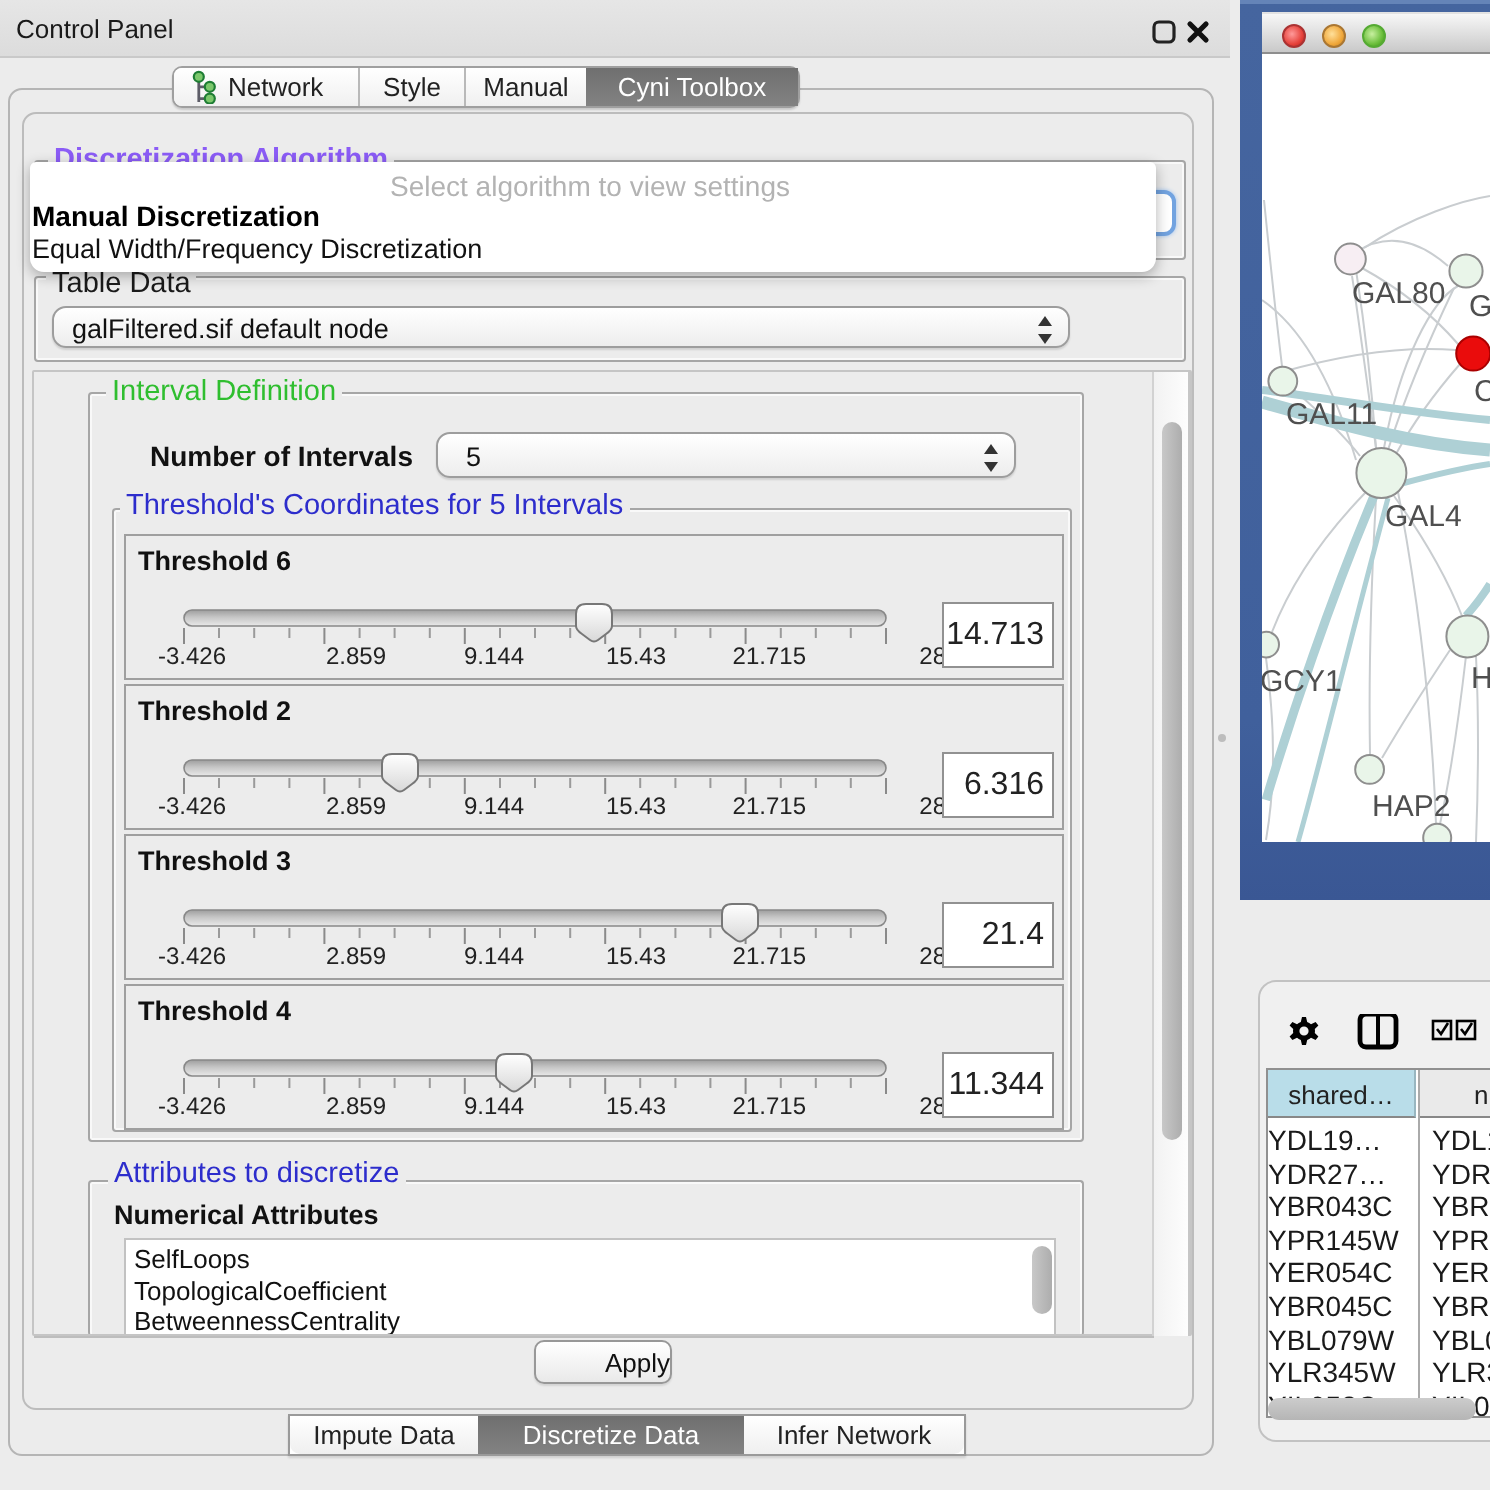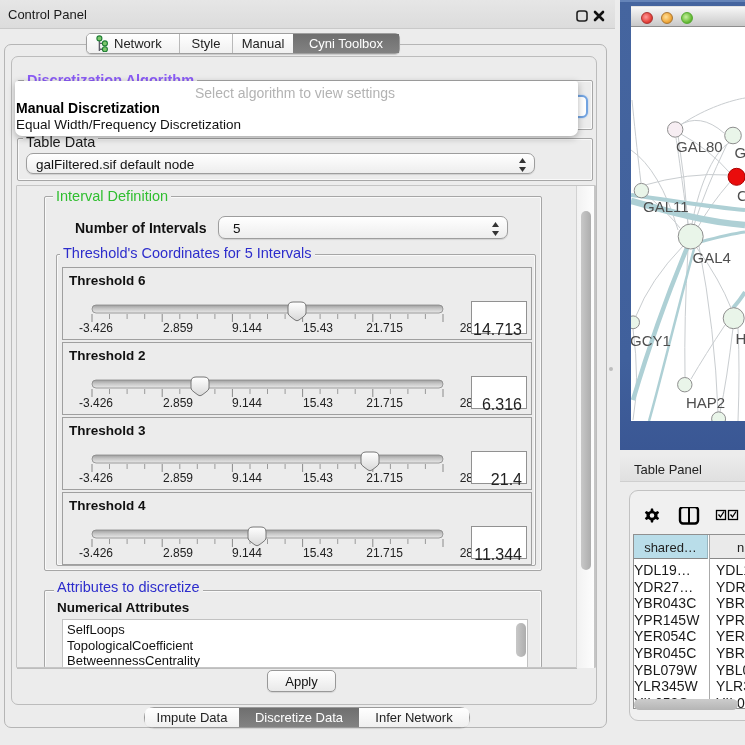--- a/index.html
+++ b/index.html
@@ -34,33 +34,33 @@
 #popup{position:absolute;left:15px;top:81px;width:563px;height:55px;background:#fff;
 border-radius:3px 3px 7px 7px;box-shadow:0 2px 7px rgba(0,0,0,0.3);z-index:30}
 #popup .hint{position:absolute;left:180px;top:4px;font-size:14px;color:#b3b3b3}
 #popup .it1{position:absolute;left:1px;top:19px;font-size:14px;font-weight:bold;color:#000}
 #popup .it2{position:absolute;left:1px;top:36px;font-size:13.5px;color:#111}
 
 .thr{position:absolute;left:62px;width:470px;height:73px;border:1px solid #9f9f9f;background:#ececec}
 .thr-name{position:absolute;left:6px;top:5px;font-size:13.5px;font-weight:bold;color:#111}
 .tick-lab{position:absolute;width:60px;text-align:right;font-size:12px;color:#222}
 .valbox{position:absolute;left:408px;top:33px;width:56px;height:33px;background:#fff;
-border:1px solid #919191;font-size:16px;color:#222;text-align:right;padding:19px 4px 0 0}
+border:1px solid #919191;font-size:16px;color:#222;text-align:right;padding:7px 4px 0 0}
 
 .vthumb{position:absolute;background:linear-gradient(90deg,#c8c8c8,#adadad);border-radius:5px}
 
 #bottabs{position:absolute;left:144px;top:707px;height:21px;display:flex;font-size:13px;color:#222;
-border:1px solid #9a9a9a;border-radius:10px;background:#fff;box-shadow:0 1px 1px rgba(0,0,0,0.12)}
+border:1px solid #9a9a9a;border-radius:0;background:#fff;box-shadow:0 1px 1px rgba(0,0,0,0.12)}
 #bottabs .seg{display:flex;align-items:center;justify-content:center;height:100%;
 background:linear-gradient(#ffffff,#efefef)}
 #bottabs .sel{background:linear-gradient(#6f6f6f,#828282);color:#fff}
 
 #apply{position:absolute;left:267px;top:670px;width:69px;height:22px;
 background:linear-gradient(#ffffff,#e9e9e9);border:1px solid #989898;border-radius:5px;
-font-size:13px;color:#111;text-align:center;padding-top:3px;box-shadow:0 1px 1px rgba(0,0,0,0.1)}
+font-size:13px;color:#111;text-align:right;padding-top:3px;box-shadow:0 1px 1px rgba(0,0,0,0.1)}
 
 #netwin{position:absolute;left:620px;top:0;width:125px;height:450px;
 background:linear-gradient(180deg,#45659f 0%,#40609c 80%,#3a5794 100%)}
 #netwin .hl{position:absolute;left:0;top:0;width:125px;height:2px;background:#6584b8}
 #mactitle{position:absolute;left:631px;top:6px;width:114px;height:21px;
 background:linear-gradient(#f7f7f7,#c9c9c9);border-top:1px solid #e2e2e2;border-bottom:1px solid #8e8e8e}
 .mbtn{position:absolute;top:5px;width:12px;height:12px;border-radius:6px}
 #canvas{position:absolute;left:631px;top:27px;width:114px;height:394px;background:#fff;overflow:hidden}
 
 #tpbar{position:absolute;left:620px;top:455px;width:125px;height:27px;
@@ -338,21 +338,21 @@
 
 <div style="position:absolute;left:16px;top:185px;width:580px;height:483px;border:1px solid #c5c5c5;border-radius:1px"></div>
 
 <div style="position:absolute;left:576px;top:186px;width:19px;height:482px;
 background:linear-gradient(90deg,#f2f2f2,#fdfdfd);border-left:1px solid #d2d2d2;border-right:1px solid #c6c6c6"></div>
 <div class="vthumb" style="left:581px;top:211px;width:10px;height:359px"></div>
 
 <div id="apply">Apply</div>
 <div id="bottabs">
 <div class="seg" style="width:94px;border-radius:5px 0 0 5px">Impute Data</div>
-<div class="seg sel" style="width:120px">Discretize Data</div>
+<div class="seg sel" style="width:133px">Discretize Data</div>
 <div class="seg" style="width:110px;border-radius:0 5px 5px 0">Infer Network</div>
 </div>
 
 <div id="netwin">
       <div class="hl"></div>
     </div>
 <div id="mactitle">
 <div class="mbtn" style="left:10px;background:radial-gradient(circle at 4px 4px,#ff9a9a,#e6433c 60%,#b81d14);border:0.5px solid #a33"></div>
 <div class="mbtn" style="left:30px;background:radial-gradient(circle at 4px 4px,#ffe09a,#f0a83c 60%,#c67d14);border:0.5px solid #a73"></div>
 <div class="mbtn" style="left:50px;background:radial-gradient(circle at 4px 4px,#c8f0a0,#6cbf3c 60%,#3d8f14);border:0.5px solid #5a3"></div>
@@ -407,23 +407,20 @@
 <text x="737" y="200.5">CY</text>
 <text x="643" y="212">GAL11</text>
 <text x="692.5" y="263">GAL4</text>
 <text x="630" y="345.5">GCY1</text>
 <text x="735.5" y="344">HA</text>
 <text x="686" y="408">HAP2</text>
 </g>
 </svg>
 </div>
 
-<div id="tpbar">
-      <span class="t">Table Panel</span>
-    </div>
 <div id="tpanel"></div>
 <svg style="position:absolute;left:643px;top:507px" width="100" height="18" viewBox="0 0 100 18">
 <g fill="#000">
 <path d="M8 1.5 L10 1.5 L10.6 4 A5 5 0 0 1 12.5 5.1 L14.8 4 L16.2 5.8 L14.4 7.5 A5.2 5.2 0 0 1 14.4 9.5 L16.2 11.2 L14.8 13 L12.5 11.9 A5 5 0 0 1 10.6 13 L10 15.5 L8 15.5 L7.4 13 A5 5 0 0 1 5.5 11.9 L3.2 13 L1.8 11.2 L3.6 9.5 A5.2 5.2 0 0 1 3.6 7.5 L1.8 5.8 L3.2 4 L5.5 5.1 A5 5 0 0 1 7.4 4 Z M9 6.2 A2.3 2.3 0 1 0 9 10.8 A2.3 2.3 0 1 0 9 6.2" fill-rule="evenodd"></path>
 </g>
 <rect x="37" y="0" width="18" height="16.5" rx="3" fill="none" stroke="#000" stroke-width="2.4"></rect>
 <line x1="46" y1="1" x2="46" y2="16.5" stroke="#000" stroke-width="2"></line>
 <g stroke="#000" fill="none" stroke-width="1.3">
 <rect x="73.5" y="3.5" width="9" height="9"></rect>
 <path d="M75.5 7.5 L77.5 10 L81 4.5"></path>

